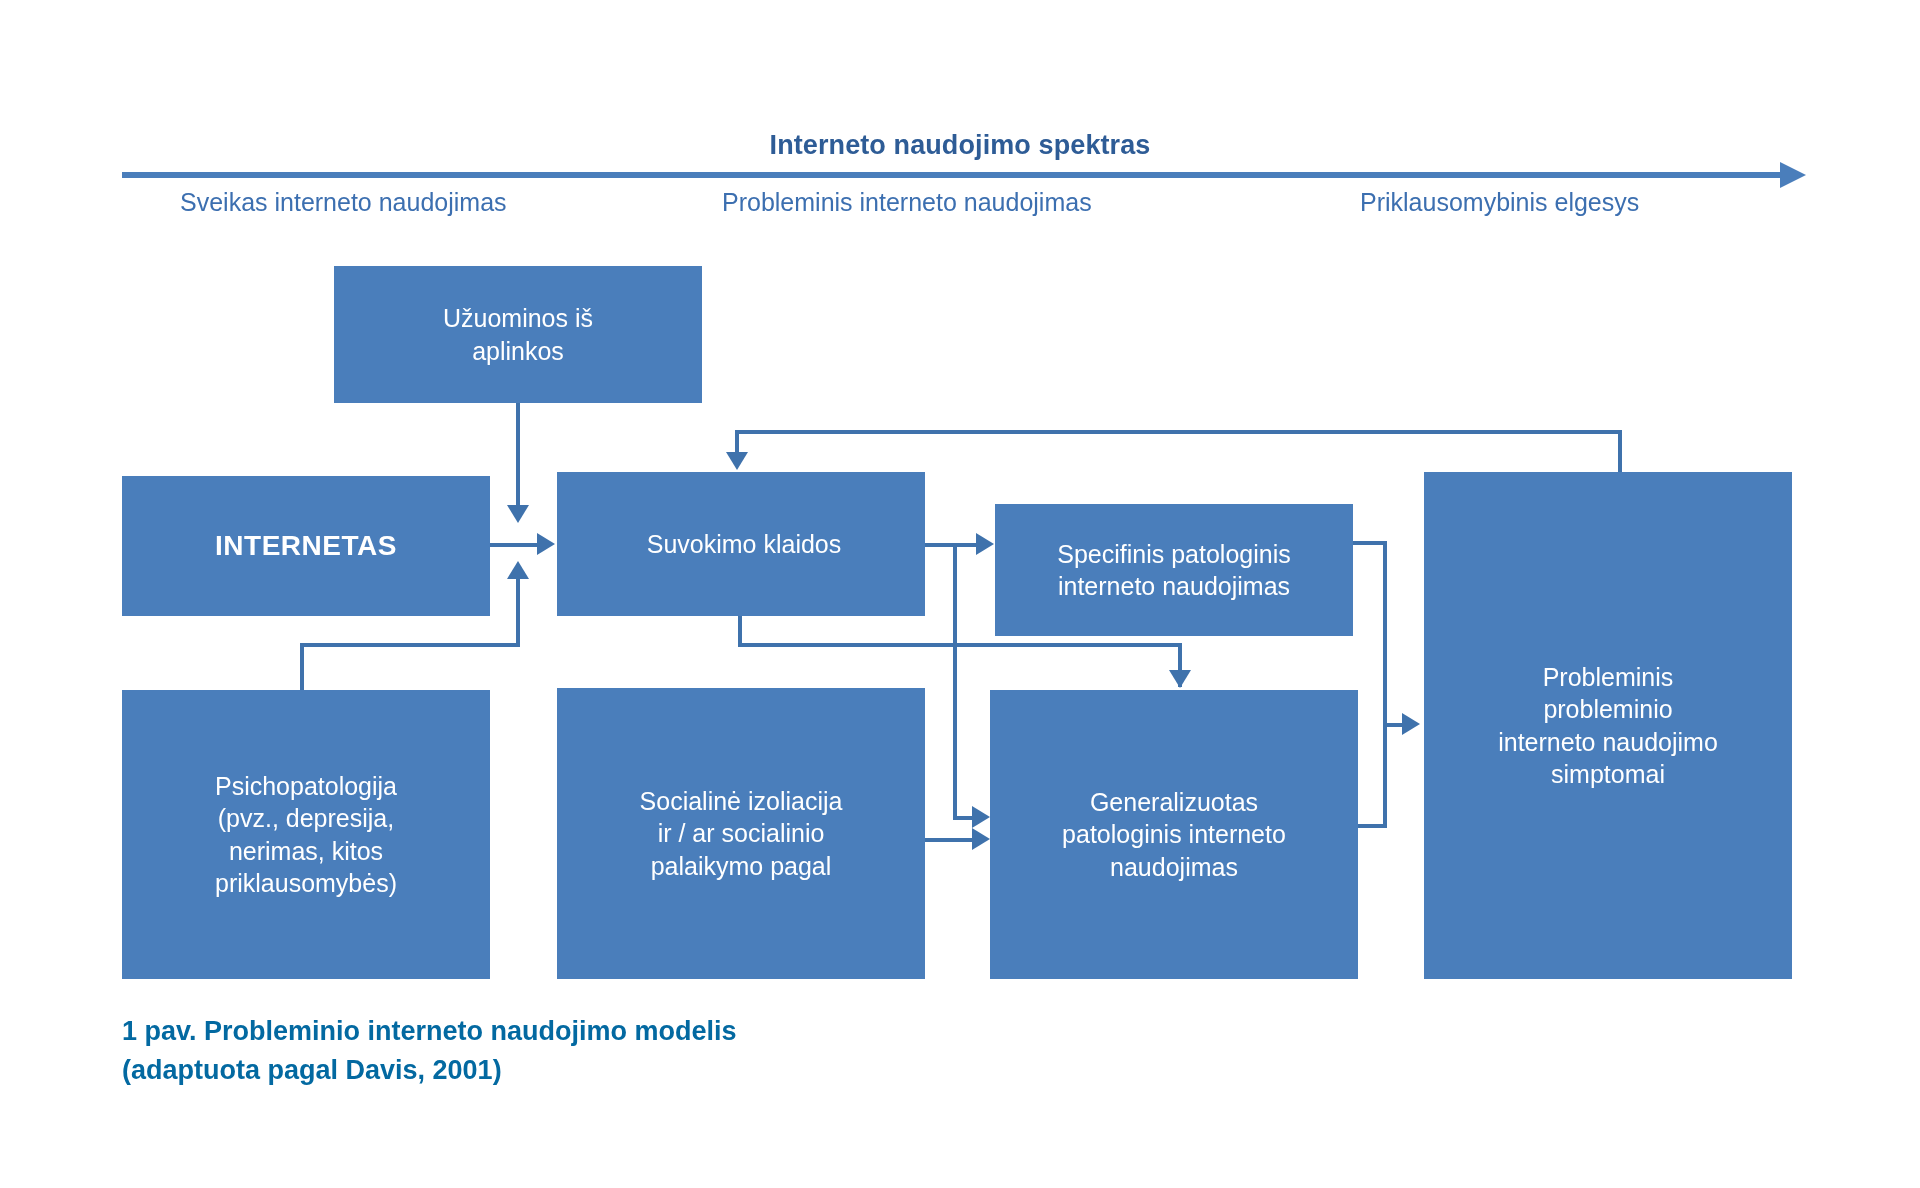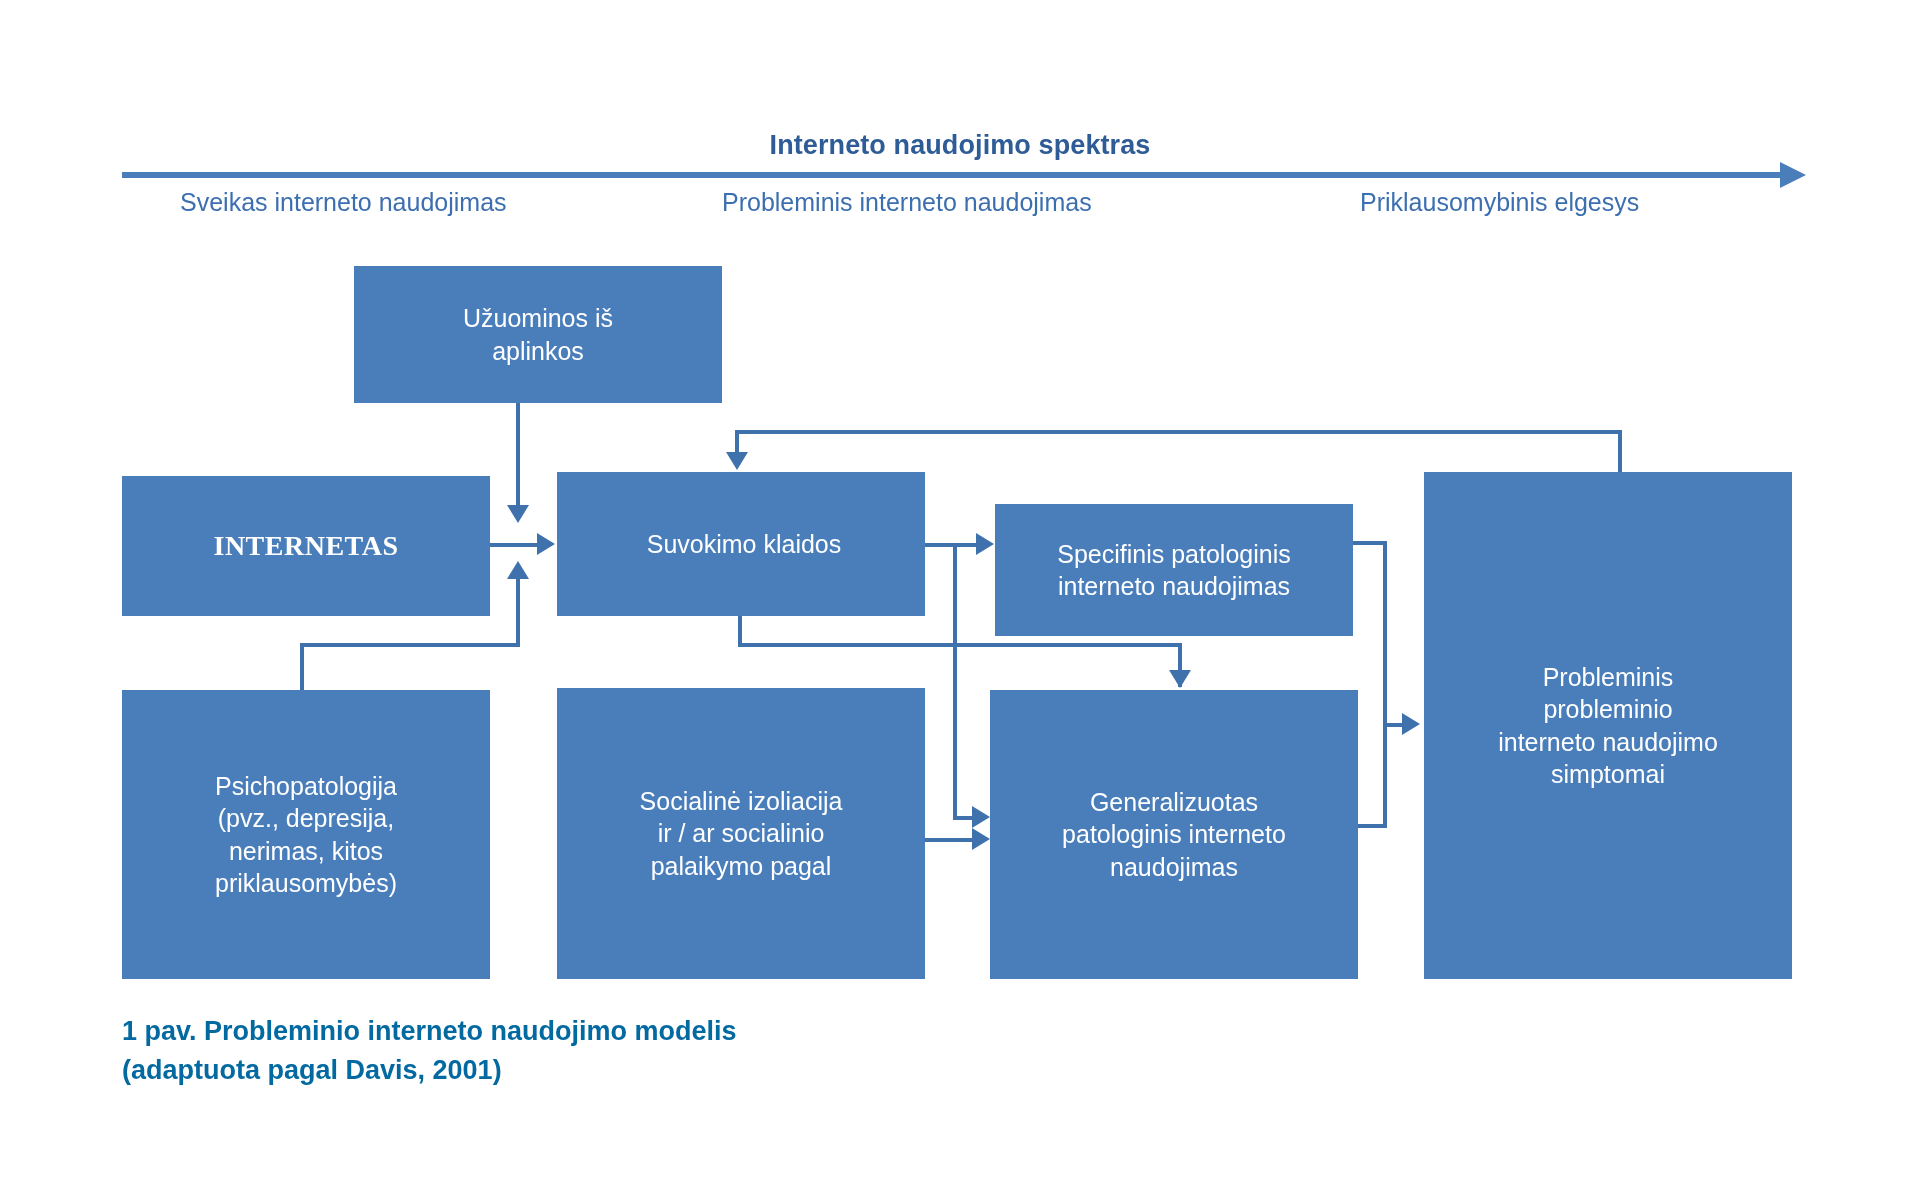--- a/index.html
+++ b/index.html
@@ -71,24 +71,23 @@
     font-size: 25px;
     line-height: 1.30;
     padding: 4px 10px;
     box-sizing: border-box;
     white-space: pre-line;
   }
   .box.strong {
     font-weight: bold;
     font-size: 28px;
     letter-spacing: .5px;
-    font-family: Liberation Serif, serif;
-  }
-
-  #box-uzuominos      { left: 334px;  top: 266px; width: 368px;  height: 137px; margin-left: 20px; }
+  }
+
+  #box-uzuominos      { left: 334px;  top: 266px; width: 368px;  height: 137px; }
   #box-internetas     { left: 122px;  top: 476px; width: 368px;  height: 140px; }
   #box-suvokimo       { left: 557px;  top: 472px; width: 368px;  height: 144px; padding-left: 16px; }
   #box-specifinis     { left: 995px;  top: 504px; width: 358px;  height: 132px; }
   #box-elgseniniai    { left: 1424px; top: 472px; width: 368px;  height: 507px; }
   #box-psichopat      { left: 122px;  top: 690px; width: 368px;  height: 289px; }
   #box-socialine      { left: 557px;  top: 688px; width: 368px;  height: 291px; }
   #box-generalizuotas { left: 990px;  top: 690px; width: 368px;  height: 289px; }
 
   
   .hline, .vline {

